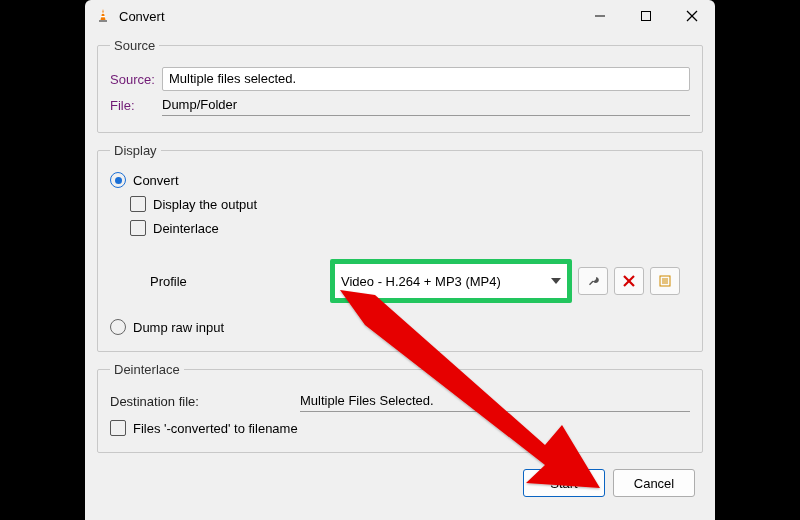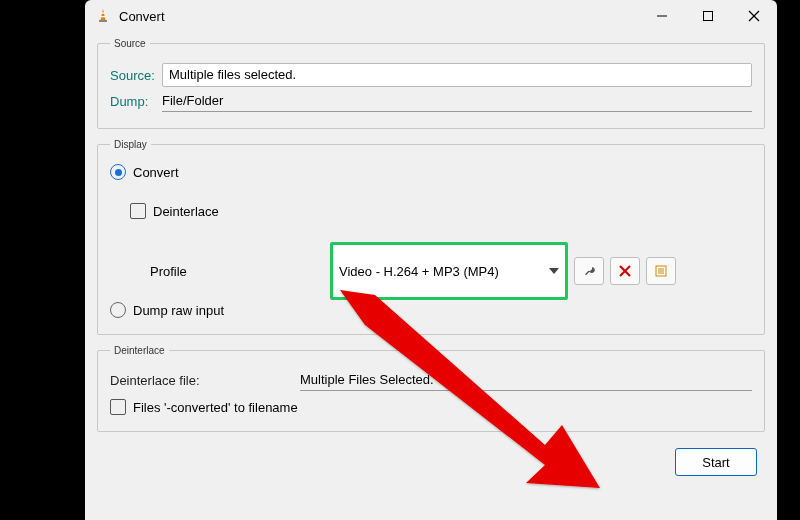--- a/index.html
+++ b/index.html
@@ -1,39 +1,39 @@
 <!DOCTYPE html>
 <html><head>
 <meta charset="utf-8">
 <style>
   html,body{margin:0;padding:0;width:800px;height:520px;background:#000;font-family:"Segoe UI",Arial,sans-serif;font-size:13px;color:#000;overflow:hidden}
-  .window{position:absolute;left:85px;top:0;width:692px;height:520px;background:#f0f0f0;border-radius:6px 6px 0 0;box-sizing:border-box}
+  .window{position:absolute;left:85px;top:0;width:630px;height:520px;background:#f0f0f0;border-radius:6px 6px 0 0;box-sizing:border-box}
   .titlebar{height:32px;display:flex;align-items:center;padding:0 0 0 10px}
   .vlc-cone{width:16px;height:16px;position:relative;margin-right:8px}
   .vlc-cone svg{display:block}
   .title{font-size:13px}
   .winbtns{margin-left:auto;display:flex}
   .winbtn{width:46px;height:32px;display:flex;align-items:center;justify-content:center}
   .winbtn svg{display:block}
   .client{padding:0 12px 12px 12px}
   fieldset{border:1px solid #c8c8c8;border-radius:2px;margin:6px 0 10px 0;padding:10px 12px 12px 12px}
-  legend{padding:0 4px;color:#333;font-size:10px}
+  legend{padding:0 4px;color:#333;font-size:13px}
   .row{display:flex;align-items:center;margin:4px 0}
-  .lbl{width:52px;color:#0f766e}
+  .lbl{width:52px;color:#701a75}
   .lbl2{width:190px;color:#222}
   .txt{flex:1;background:#fff;border:1px solid #bbb;border-radius:2px;height:22px;line-height:22px;padding:0 6px;font-size:13px;color:#000}
   .underline{border:none;border-bottom:1px solid #999;height:20px;line-height:20px;flex:1}
   .radio,.check{display:inline-flex;align-items:center;margin:4px 0}
   .radio .dot{width:14px;height:14px;border:1.5px solid #1a6fd6;border-radius:50%;display:flex;align-items:center;justify-content:center;margin-right:7px}
   .radio .dot.checked::after{content:"";width:7px;height:7px;background:#1a6fd6;border-radius:50%}
   .radio.unchecked .dot{border-color:#666}
   .check .box{width:14px;height:14px;border:1.5px solid #555;border-radius:2px;margin-right:7px}
   .profile-row{display:flex;align-items:center;margin-top:19px;margin-left:20px}
   .profile-lbl{width:180px}
-  .combo{width:220px;height:26px;background:#fff;border:3px solid #22c55e;border-radius:2px;display:flex;align-items:center;padding:13px 6px;justify-content:space-between}
+  .combo{width:220px;height:26px;background:#fff;border:5px solid #22c55e;border-radius:2px;display:flex;align-items:center;padding:4px 6px;justify-content:space-between}
   .combo .caret{width:0;height:0;border-left:5px solid transparent;border-right:5px solid transparent;border-top:6px solid #444}
   .iconbtn{width:28px;height:26px;border:1px solid #bdbdbd;border-radius:3px;margin-left:6px;display:flex;align-items:center;justify-content:center;background:#fafafa}
   .bottombar{display:flex;justify-content:flex-end;gap:8px;padding:6px 8px}
   .btn{min-width:80px;height:26px;border:1px solid #adadad;border-radius:3px;background:#fdfdfd;display:flex;align-items:center;justify-content:center;font-size:13px}
   .btn.primary{border-color:#0a64c2}
   .indented{margin-left:20px}
   .arrow{position:absolute;left:215px;top:280px;pointer-events:none}
 </style>
 </head>
 <body>
@@ -70,33 +70,36 @@
   </div>
 
   <div class="client">
     <fieldset>
       <legend>Source</legend>
       <div class="row">
         <span class="lbl">Source:</span>
         <div class="txt">Multiple files selected.</div>
       </div>
       <div class="row">
-        <span class="lbl">Dump:</span>
-        <div class="underline">File/Folder</div>
+        <span class="lbl">File:</span>
+        <div class="underline">Dump/Folder</div>
       </div>
     </fieldset>
 
     <fieldset>
       <legend>Display</legend>
       <div class="radio">
         <span class="dot checked"></span>
         <span>Convert</span>
       </div>
       <div class="indented">
-        <br>
+        <div class="check">
+          <span class="box"></span>
+          <span>Display the output</span>
+        </div><br>
         <div class="check">
           <span class="box"></span>
           <span>Deinterlace</span>
         </div>
         <div class="profile-row">
           <span class="profile-lbl">Profile</span>
           <div class="combo">
             <span>Video - H.264 + MP3 (MP4)</span>
             <span class="caret"></span>
           </div>
@@ -114,40 +117,41 @@
           <div class="iconbtn">
             <svg width="14" height="14">
                 <rect x="2" y="2" width="10" height="10" fill="none" stroke="#d08a00" stroke-width="1"></rect>
                 <line x1="4" y1="5" x2="10" y2="5" stroke="#d08a00"></line>
                 <line x1="4" y1="7" x2="10" y2="7" stroke="#d08a00"></line>
                 <line x1="4" y1="9" x2="10" y2="9" stroke="#d08a00"></line>
               </svg>
           </div>
         </div>
       </div>
-      <div class="radio unchecked" style="margin-top:2px">
+      <div class="radio unchecked" style="margin-top:16px">
         <span class="dot"></span>
         <span>Dump raw input</span>
       </div>
     </fieldset>
 
     <fieldset>
       <legend>Deinterlace</legend>
       <div class="row">
-        <span class="lbl2">Deinterlace file:</span>
+        <span class="lbl2">Destination file:</span>
         <div class="underline">Multiple Files Selected.</div>
       </div>
       <div class="check">
         <span class="box"></span>
         <span>Files '-converted' to filename</span>
       </div>
     </fieldset>
 
     <div class="bottombar">
       <div class="btn primary">Start</div>
+      <div class="btn">Cancel</div>
     </div>
   </div>
 
   <svg class="arrow" width="320" height="230">
     <defs>
         <filter id="s">
           <feDropShadow dx="0" dy="1" stdDeviation="1" flood-opacity="0.3"></feDropShadow>
         </filter>
       </defs>
     <path d="M 40 10 L 75 15 L 245 165 L 262 145 L 300 208 L 226 203 L 245 185 L 65 45 Z" fill="#e60000" filter="url(#s)"></path>

